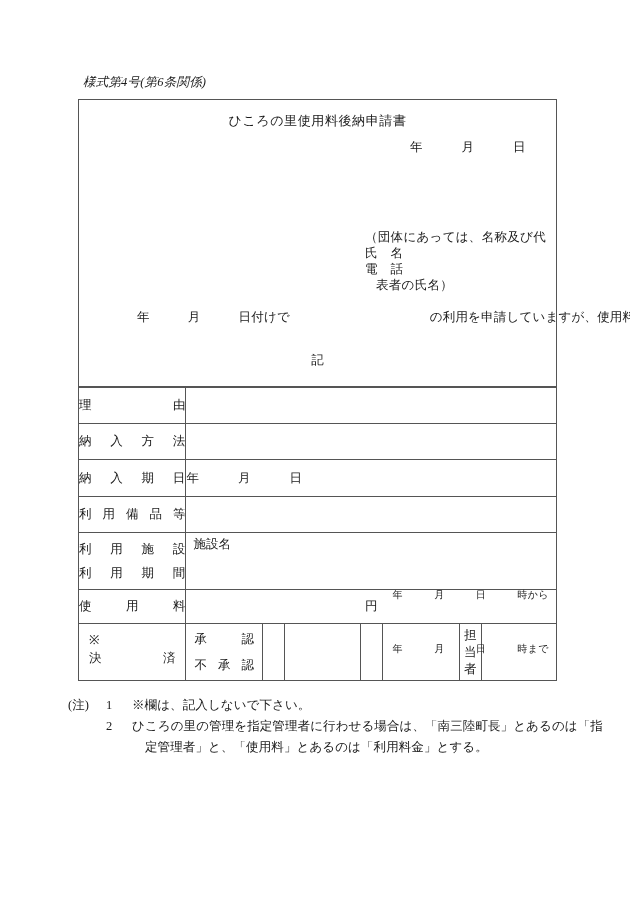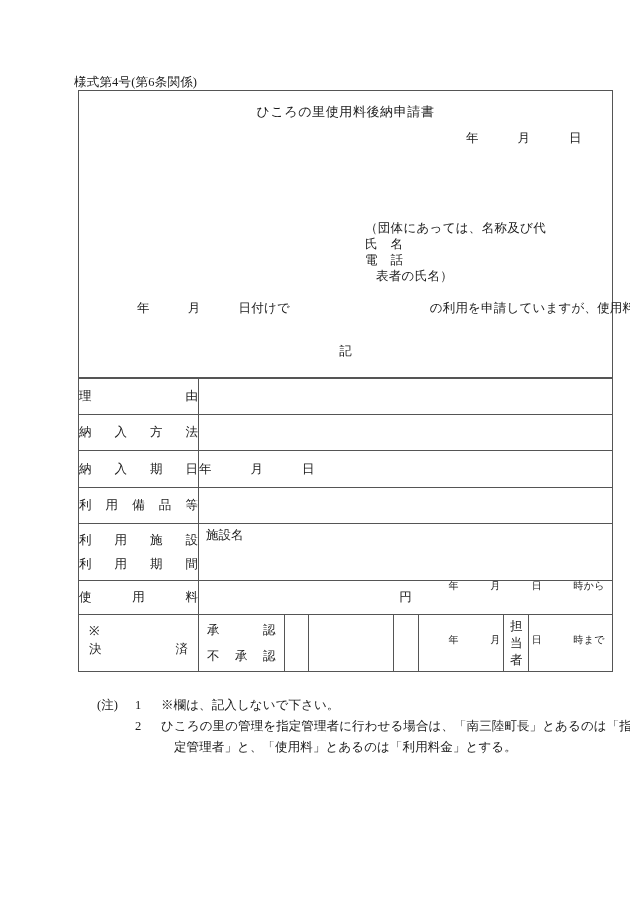--- a/index.html
+++ b/index.html
@@ -18,32 +18,33 @@
   .page {
     position: absolute;
     left: 0; top: 0;
     width: 630px;
     height: 903px;
     background: #fff;
   }
   
   .form-number {
     position: absolute;
-    left: 74px;
+    left: 83px;
     top: 74px;
     font-size: 12.5px;
     letter-spacing: 0.2px;
     white-space: nowrap;
+    font-style: italic;
   }
   
   .form-frame {
     position: absolute;
     left: 78px;
-    top: 90px;
-    width: 535px;
+    top: 99px;
+    width: 479px;
     border: 1px solid #555;
     box-sizing: border-box;
   }
   
   .header-block {
     position: relative;
     height: 287px;
     box-sizing: border-box;
     border-bottom: 1px solid #555;
   }
@@ -248,21 +249,20 @@
   .vertical-label span { display: block; }
   
   .notes {
     position: absolute;
     left: 68px;
     top: 695px;
     width: 500px;
     font-size: 12.5px;
     line-height: 21px;
     letter-spacing: 0.1px;
-    margin-left: 29px;
   }
   .note-row {
     display: block;
     white-space: pre;
   }
   .note-head {
     display: inline-block;
     width: 38px;
   }
   .note-num {

